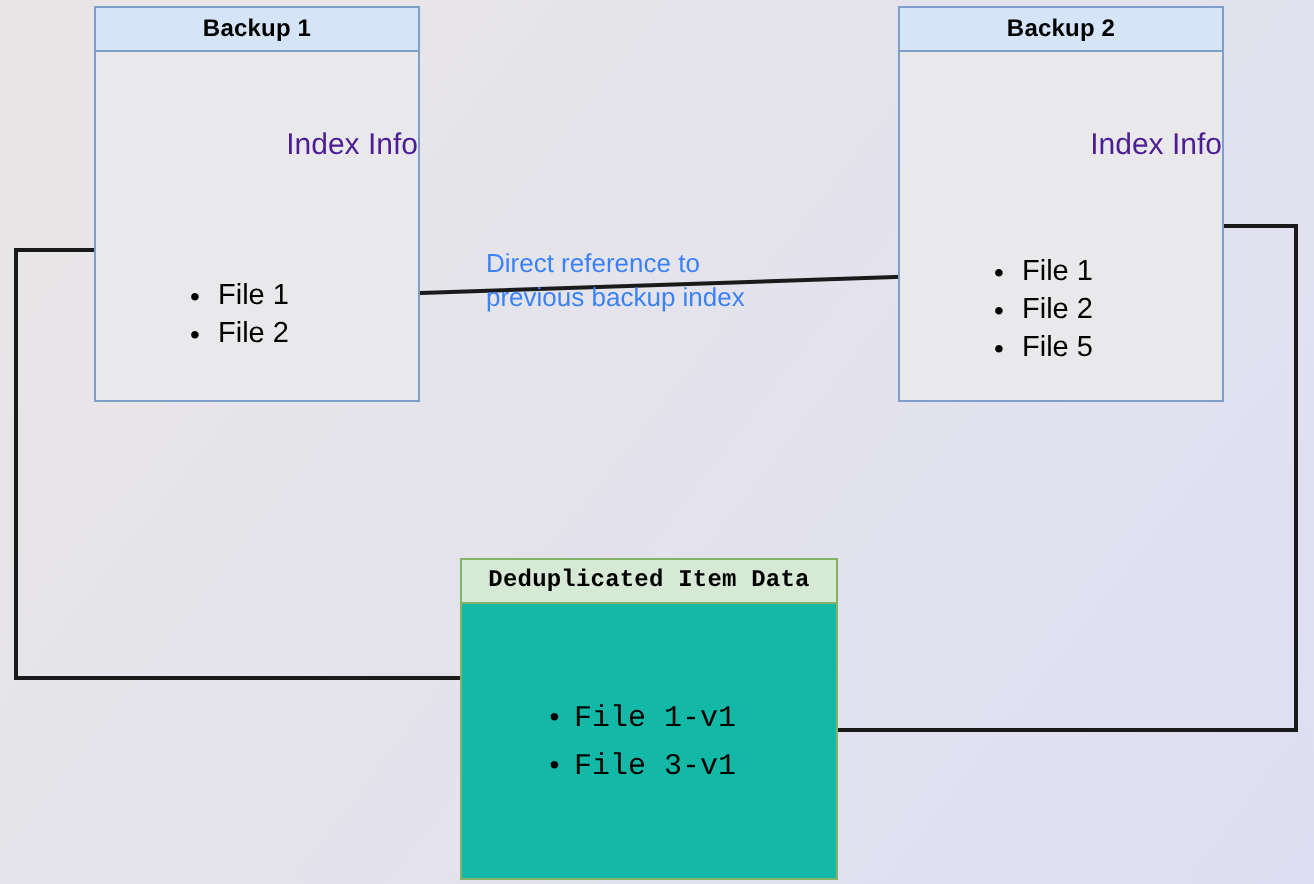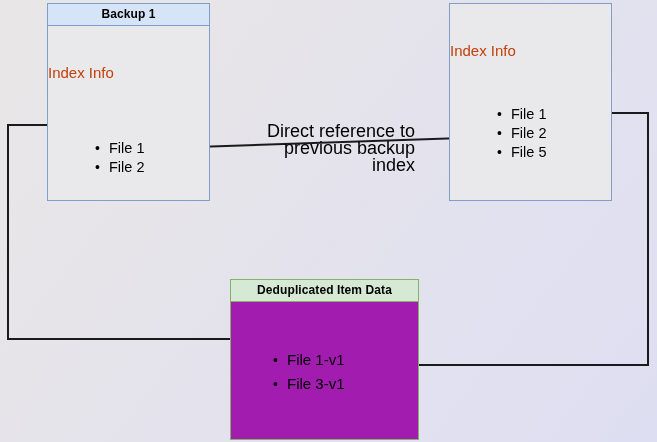--- a/index.html
+++ b/index.html
@@ -54,29 +54,29 @@
   
   .node.green {
     border: 1.8px solid #84b366;
     background: #e5e5ef;
   }
   .node.green .node-header {
     background: #d6e9d4;
     border-bottom: 1.8px solid #84b366;
   }
   .node.green .node-body {
-    background: #a21caf;
+    background: #14b8a6;
   }
   .index-label {
     position: absolute;
     left: 0;
     right: 0;
-    text-align: left;
+    text-align: right;
     font-size: 15px;
-    color: #c2410c;
+    color: #4c1d95;
   }
   .file-list {
     position: absolute;
     margin: 0;
     padding: 0;
     list-style: none;
   }
   .file-list li {
     font-size: 14.5px;
     line-height: 19px;
@@ -91,24 +91,24 @@
     left: 0;
     top: -0.5px;
     font-size: 14px;
   }
   .green-list li {
     line-height: 24px;
     font-size: 15px;
   }
   .edge-label {
     position: absolute;
-    text-align: right;
-    font-size: 18px;
+    text-align: left;
+    font-size: 13px;
     line-height: 17px;
-    color: #000000;
+    color: #3b82f6;
     white-space: pre-line;
   }
   svg.wires {
     position: absolute;
     left: 0; top: 0;
     width: 657px;
     height: 442px;
     pointer-events: none;
     overflow: visible;
   }
@@ -137,31 +137,32 @@
     <div class="node-body">
       <div class="index-label" style="top:38px;">Index Info</div>
       <ul class="file-list" style="left:47px; top:113px;">
         <li>File 1</li>
         <li>File 2</li>
       </ul>
     </div>
   </div>
 
   <div class="node blue" style="left:449px; top:3px; width:163px; height:198px;">
+    <div class="node-header">Backup 2</div>
     <div class="node-body">
       <div class="index-label" style="top:38px;">Index Info</div>
       <ul class="file-list" style="left:47px; top:101px;">
         <li>File 1</li>
         <li>File 2</li>
         <li>File 5</li>
       </ul>
     </div>
   </div>
 
-  <div class="node green" style="left:230px; top:279px; width:189px; height:161px;">
+  <div class="node green" style="left:230px; top:279px; width:189px; height:161px;font-family:Liberation Mono, monospace;">
     <div class="node-header">Deduplicated Item Data</div>
     <div class="node-body">
       <ul class="file-list green-list" style="left:42px; top:46px;">
         <li>File 1-v1</li>
         <li>File 3-v1</li>
       </ul>
     </div>
   </div>
 
   <div class="edge-label" style="left:243px; top:123px; width:172px;">Direct reference to

